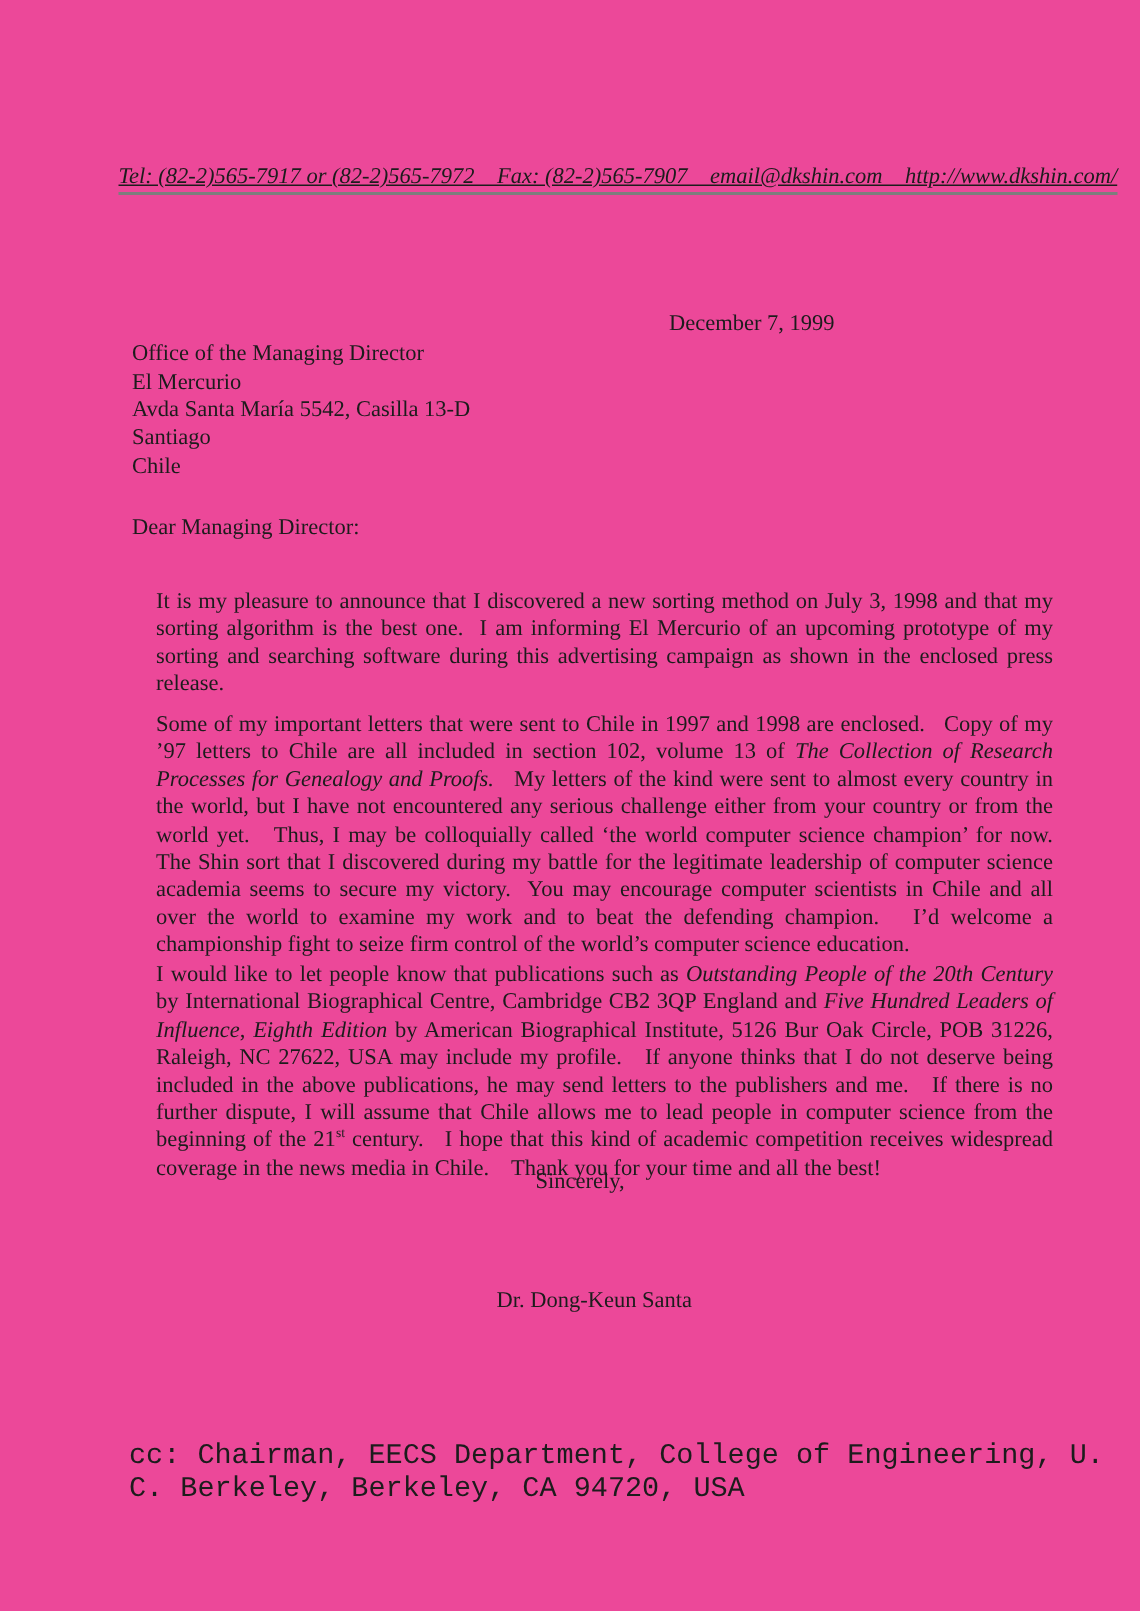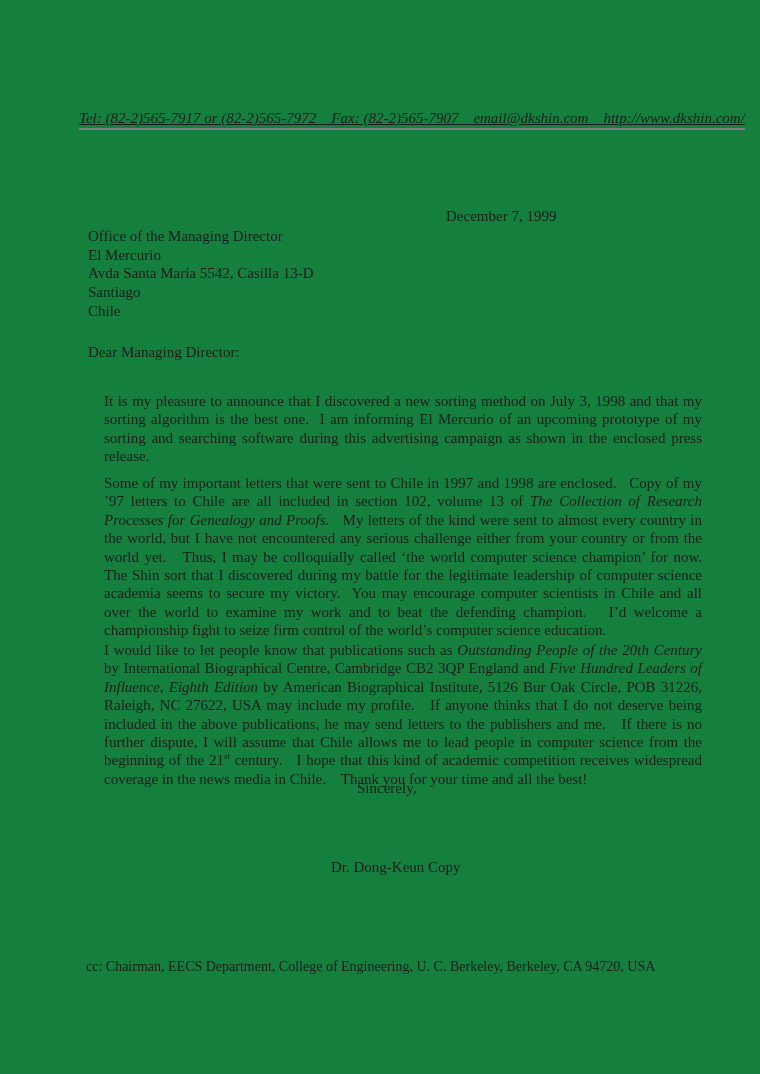--- a/index.html
+++ b/index.html
@@ -1,21 +1,21 @@
 <!DOCTYPE html>
 <html><head>
 <meta charset="utf-8">
 <style>
   html, body { margin: 0; padding: 0; background: #e8e8e8; }
   .page {
     position: relative;
     width: 760px;
     height: 1074px;
     margin: 0 auto;
-    background: #15803d;
+    background: #ec4899;
     font-family: "Liberation Serif", serif;
     color: #1c1c1c;
     overflow: hidden;
   }
   .contact-header {
     position: absolute;
     left: 64px;
     top: 93px;
     font-style: italic;
     font-size: 15px;
@@ -81,21 +81,22 @@
   .signature-name {
     position: absolute;
     left: 331px;
     top: 859px;
     font-size: 15px;
   }
   .cc-line {
     position: absolute;
     left: 86px;
     top: 959px;
-    font-size: 14px;
+    font-size: 19px;
+    font-family: Liberation Mono, monospace;
   }
 </style>
 </head>
 <body>
 
 <div class="page">
 
   <div class="contact-header">
     <span class="rule-text">Tel: (82-2)565-7917 or (82-2)565-7972    Fax: (82-2)565-7907    email@dkshin.com    http://www.dkshin.com/</span>
   </div>
@@ -112,17 +113,17 @@
   </div>
 
   <div class="salutation">Dear Managing Director:</div>
 
   <p class="body-para para-1"><span>It is my pleasure to announce that I discovered a new sorting method on July 3, 1998 and that my sorting algorithm is the best one.  I am informing El Mercurio of an upcoming prototype of my sorting and searching software during this advertising campaign as shown in the enclosed press release.</span></p>
   <p class="body-para para-2"><span>Some of my important letters that were sent to Chile in 1997 and 1998 are enclosed.   Copy of my ’97 letters to Chile are all included in section 102, volume 13 of </span><i>The Collection of Research Processes for Genealogy and Proofs.</i><span>   My letters of the kind were sent to almost every country in the world, but I have not encountered any serious challenge either from your country or from the world yet.   Thus, I may be colloquially called ‘the world computer science champion’ for now.   The Shin sort that I discovered during my battle for the legitimate leadership of computer science academia seems to secure my victory.  You may encourage computer scientists in Chile and all over the world to examine my work and to beat the defending champion.   I’d welcome a championship fight to seize firm control of the world’s computer science education.</span></p>
   <p class="body-para para-3"><span>I would like to let people know that publications such as </span><i>Outstanding People of the 20th Century</i><span> by International Biographical Centre, Cambridge CB2 3QP England and </span><i>Five Hundred Leaders of Influence</i><span>, </span><i>Eighth Edition</i><span> by American Biographical Institute, 5126 Bur Oak Circle, POB 31226, Raleigh, NC 27622, USA may include my profile.   If anyone thinks that I do not deserve being included in the above publications, he may send letters to the publishers and me.   If there is no further dispute, I will assume that Chile allows me to lead people in computer science from the beginning of the 21</span><sup>st</sup><span> century.   I hope that this kind of academic competition receives widespread coverage in the news media in Chile.    Thank you for your time and all the best!</span></p>
 
   <div class="valediction">Sincerely,</div>
 
-  <div class="signature-name">Dr. Dong-Keun Copy</div>
+  <div class="signature-name">Dr. Dong-Keun Santa</div>
 
   <div class="cc-line">cc: Chairman, EECS Department, College of Engineering, U. C. Berkeley, Berkeley, CA 94720, USA</div>
 
 </div>
 
 </body></html>

